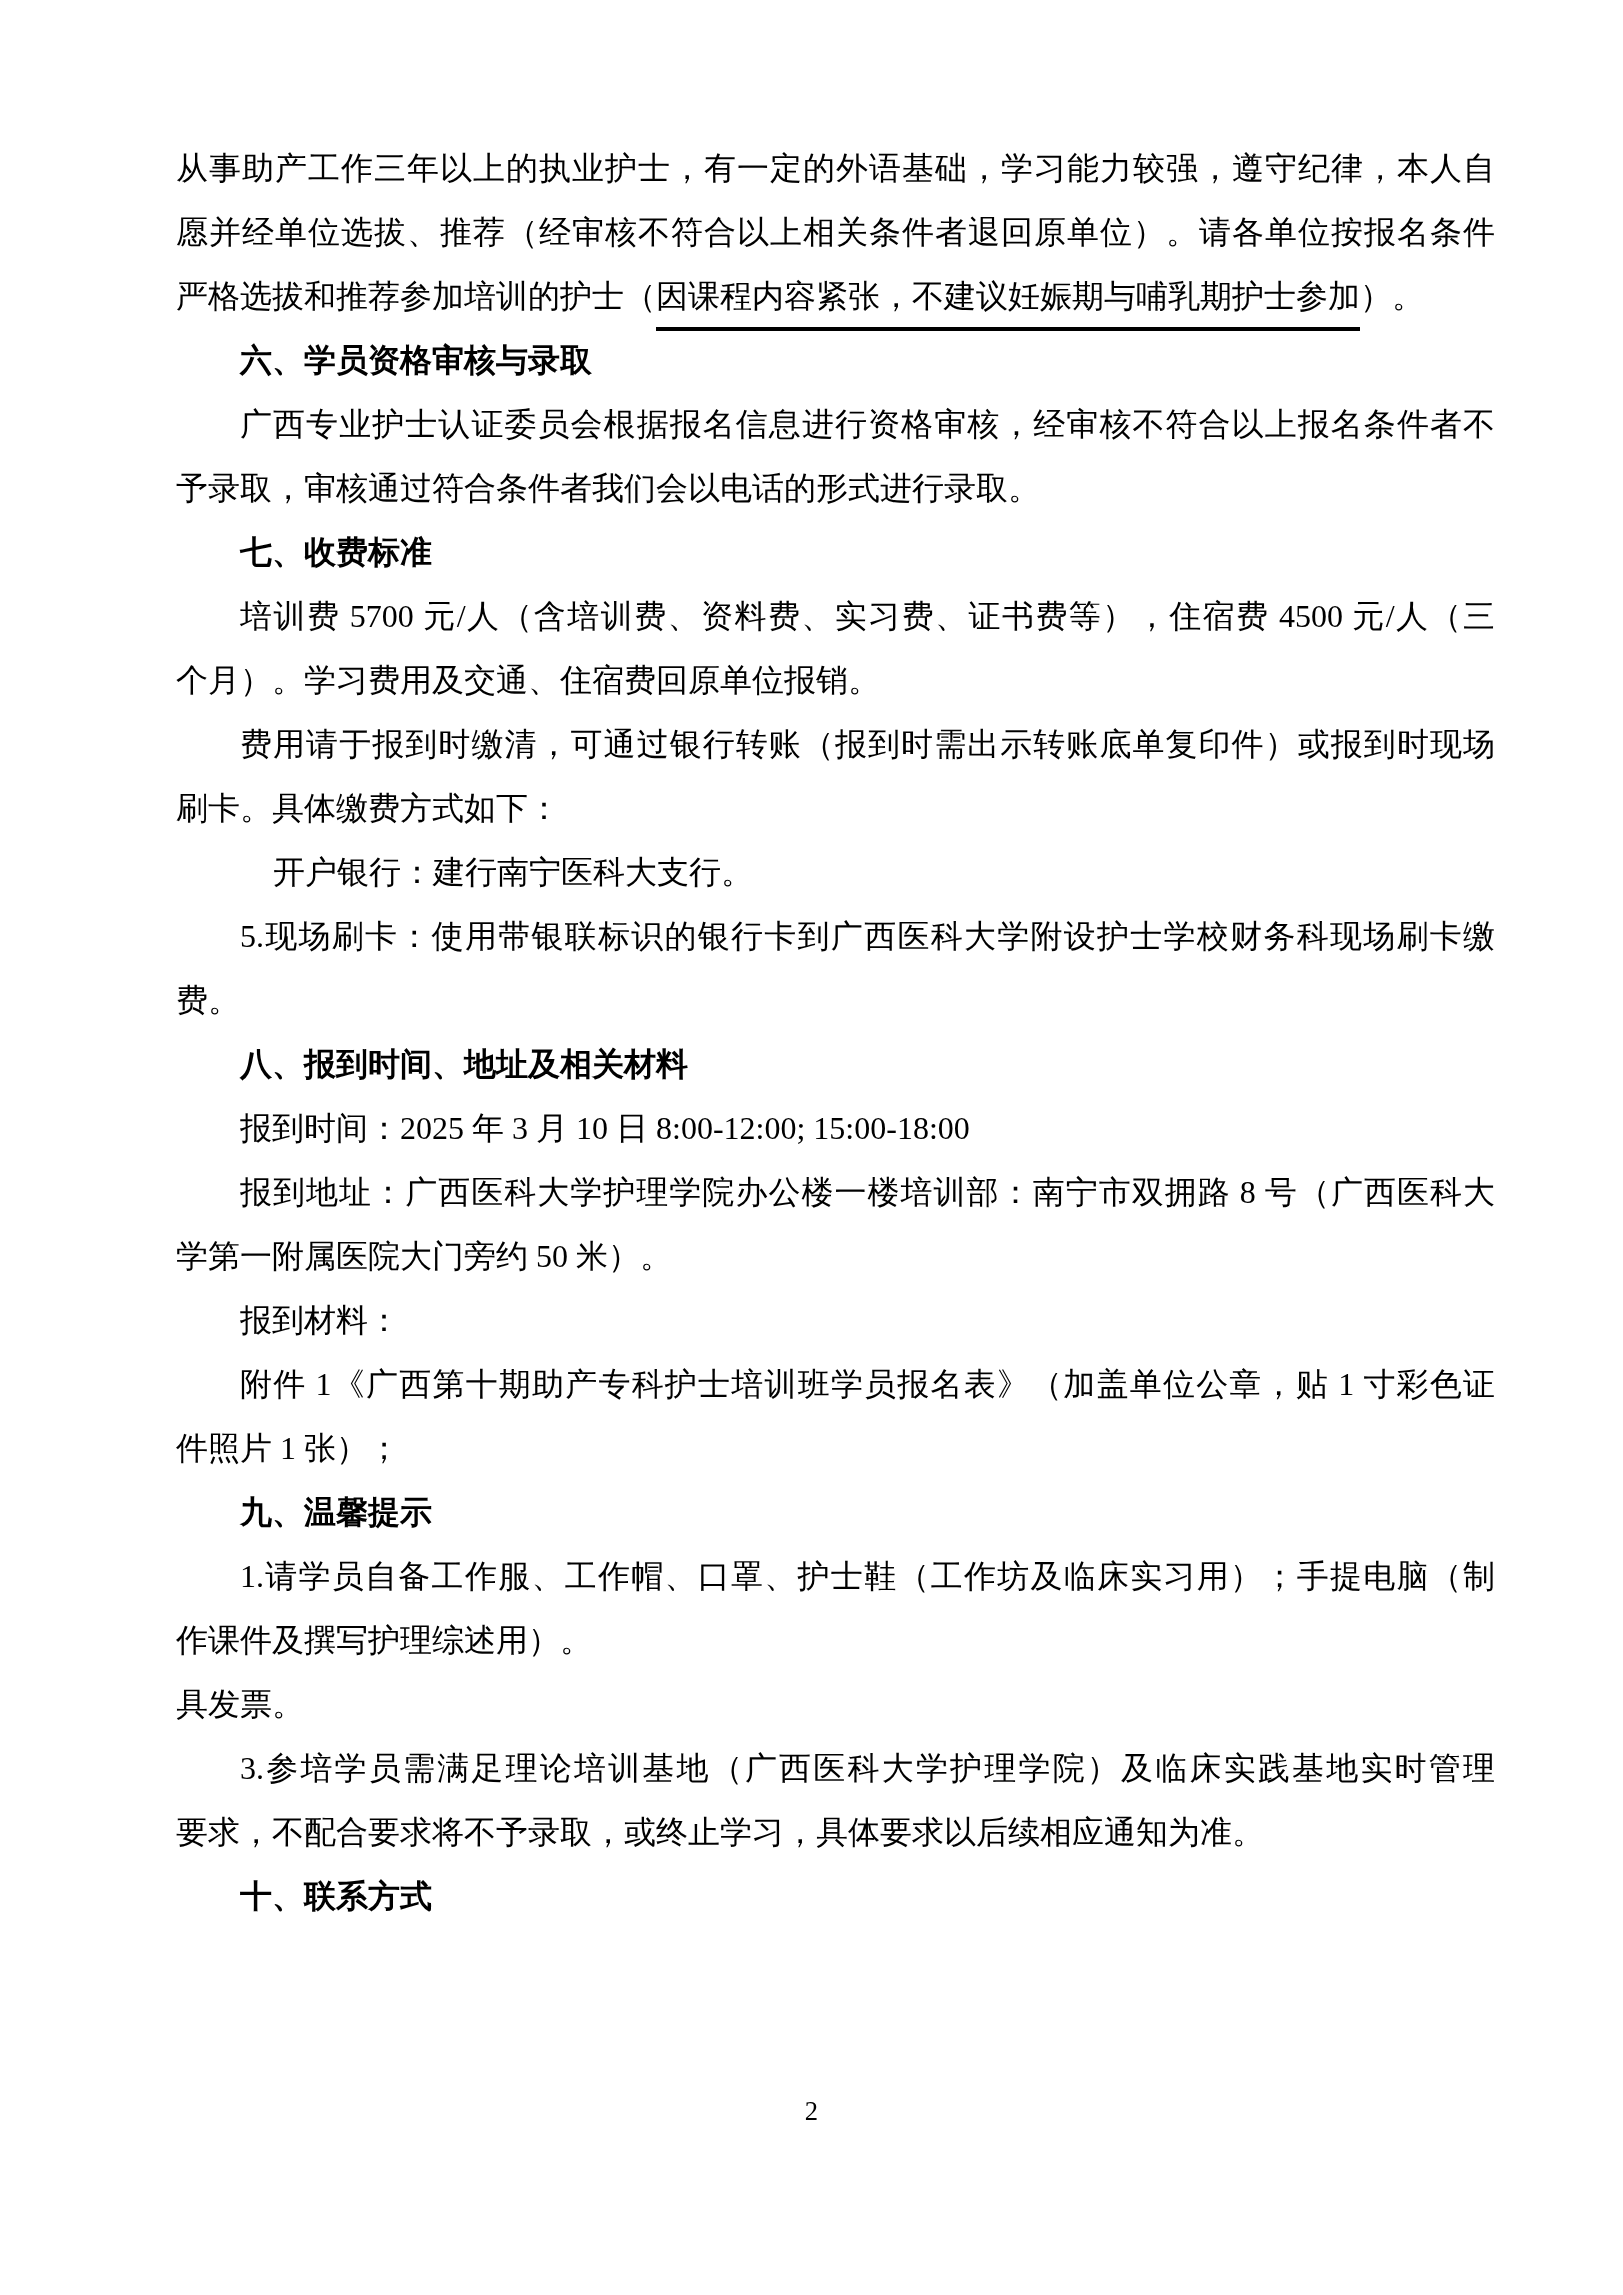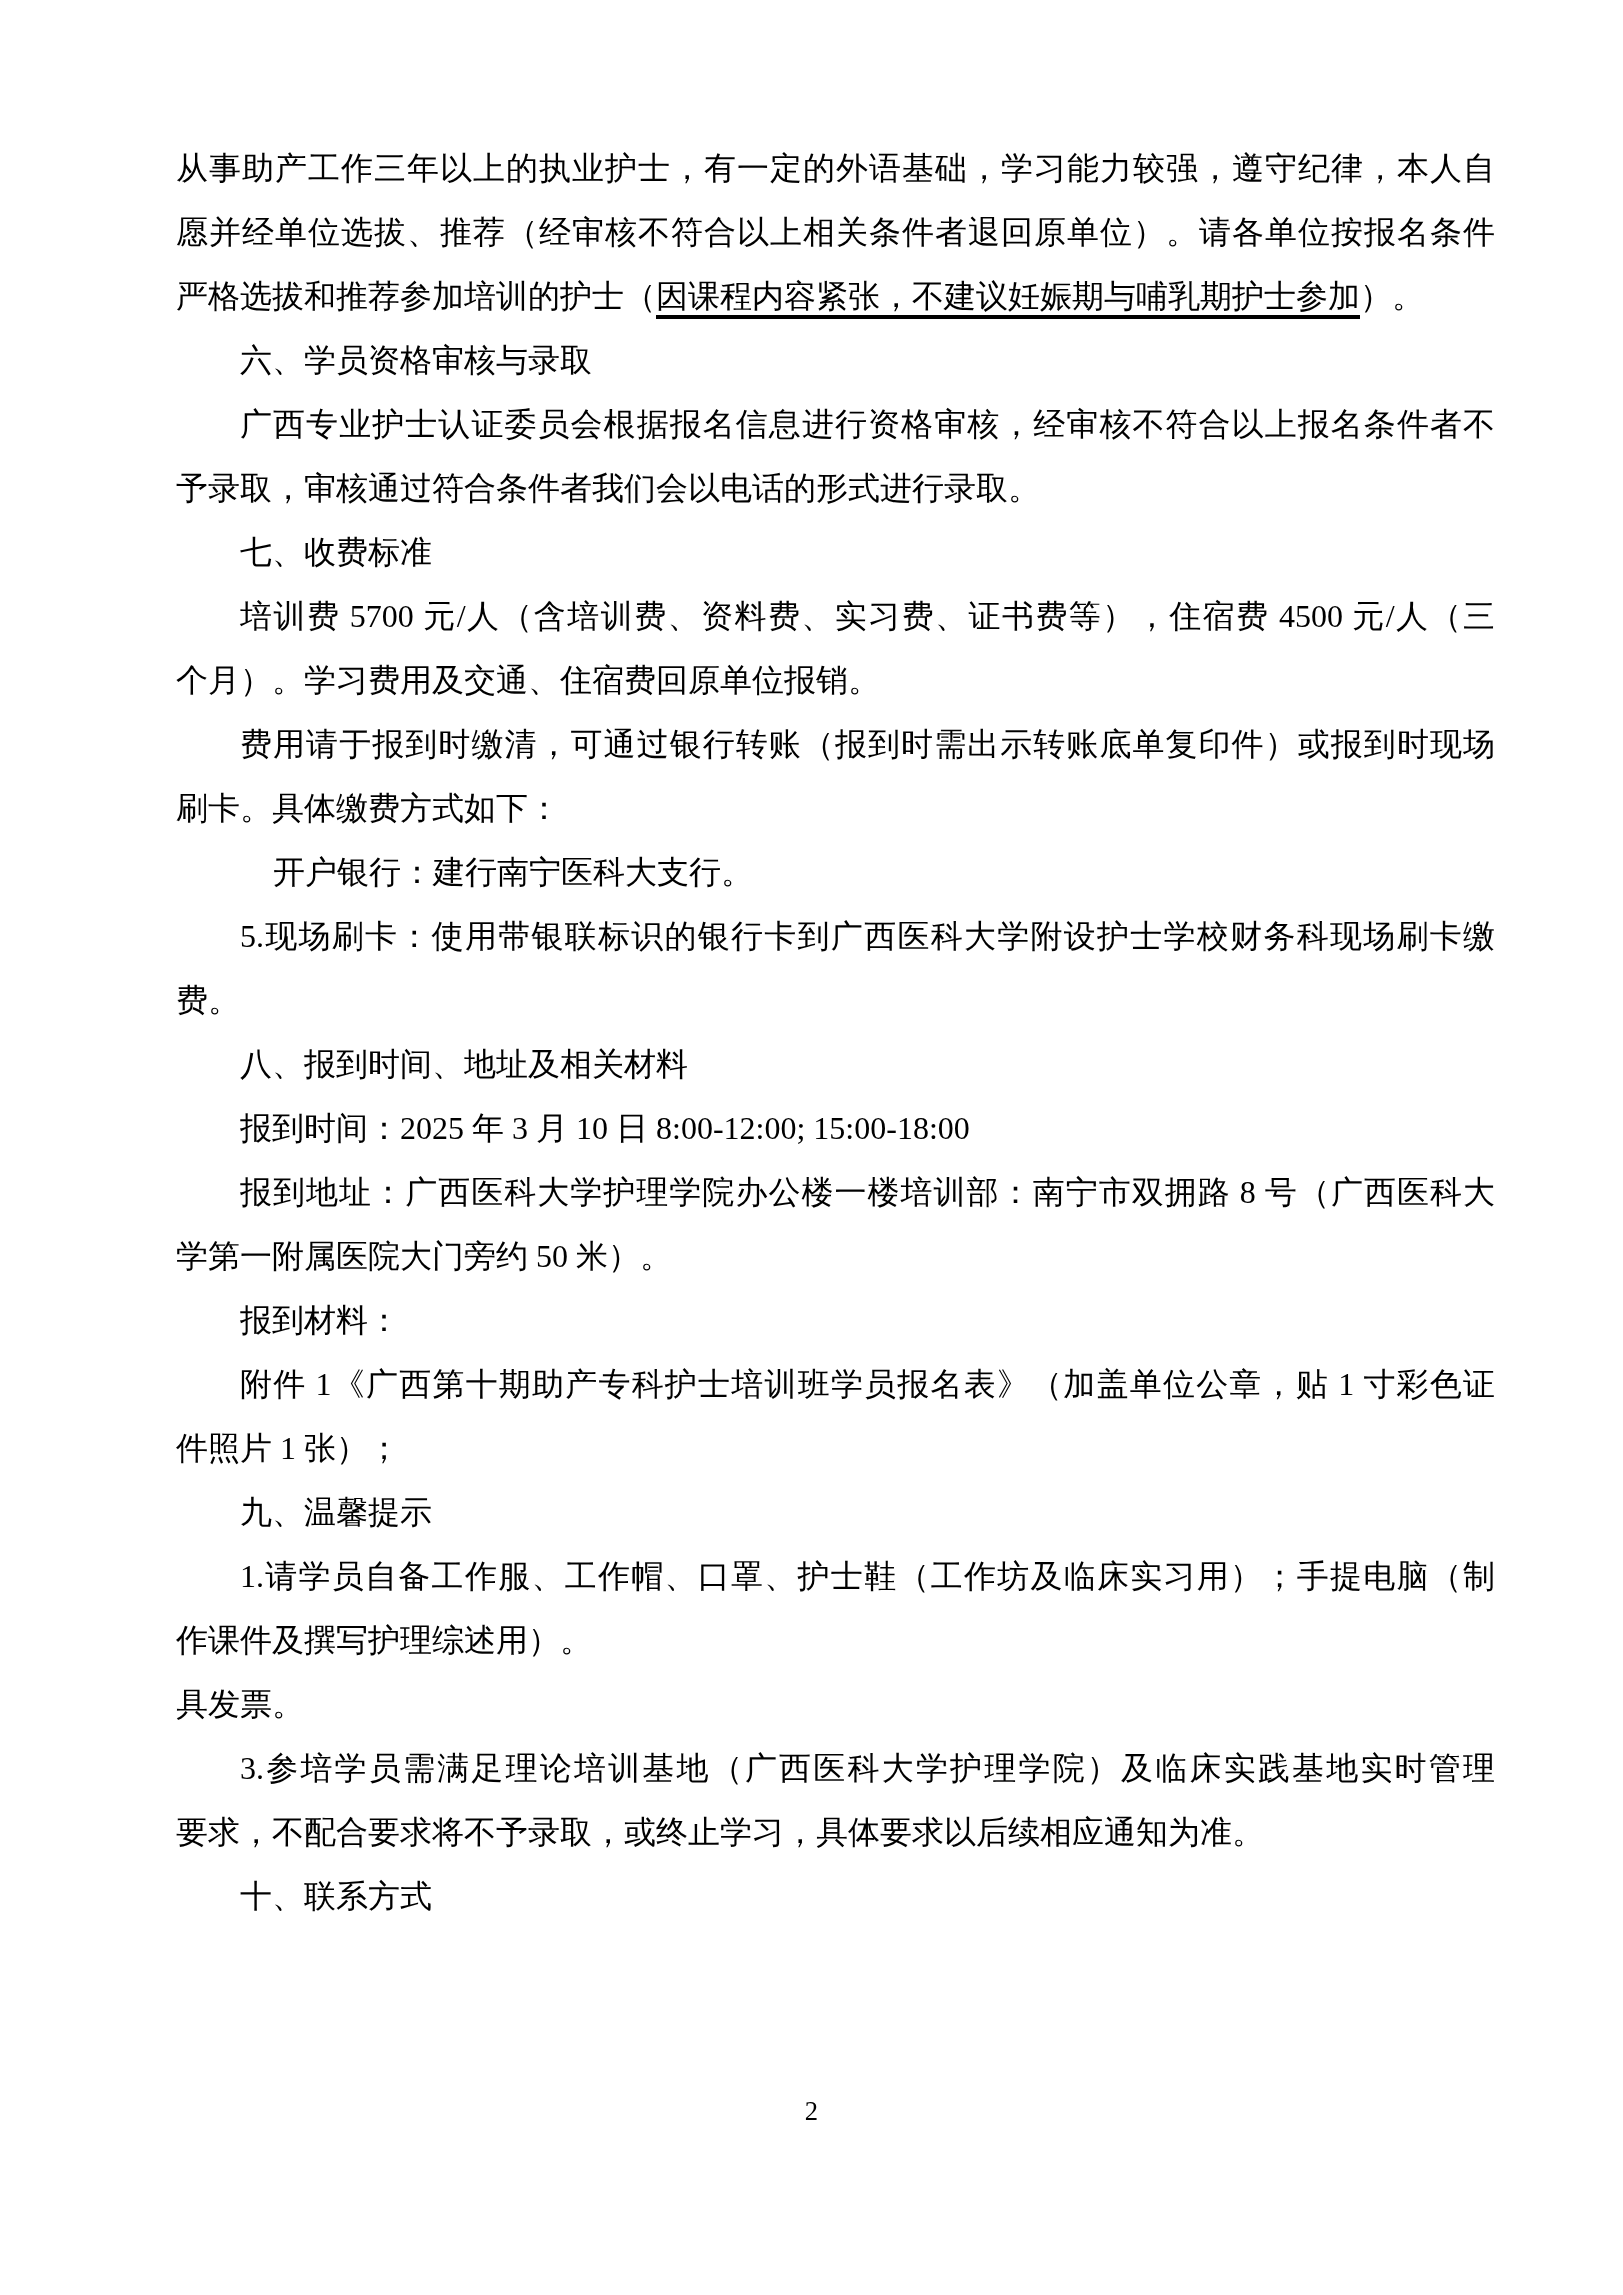--- a/index.html
+++ b/index.html
@@ -37,24 +37,24 @@
     white-space: normal;
     overflow: visible;
     margin-left: 18px;
   }
   .justify {
     text-align: justify;
     text-align-last: justify;
   }
   .indent2 { padding-left: 64px; }
   .indent3 { padding-left: 97px; }
-  .heading { font-weight: 400; }
+  .heading { font-weight: 700; }
   .underline-seg {
     border-bottom: 4.6px solid #000000;
-    padding-bottom: 1px;
+    padding-bottom: 13px;
   }
   .page-number {
     position: absolute;
     left: 0;
     top: 2096px;
     width: 1623px;
     text-align: center;
     font-size: 26.6px;
     line-height: 31px;
   }

